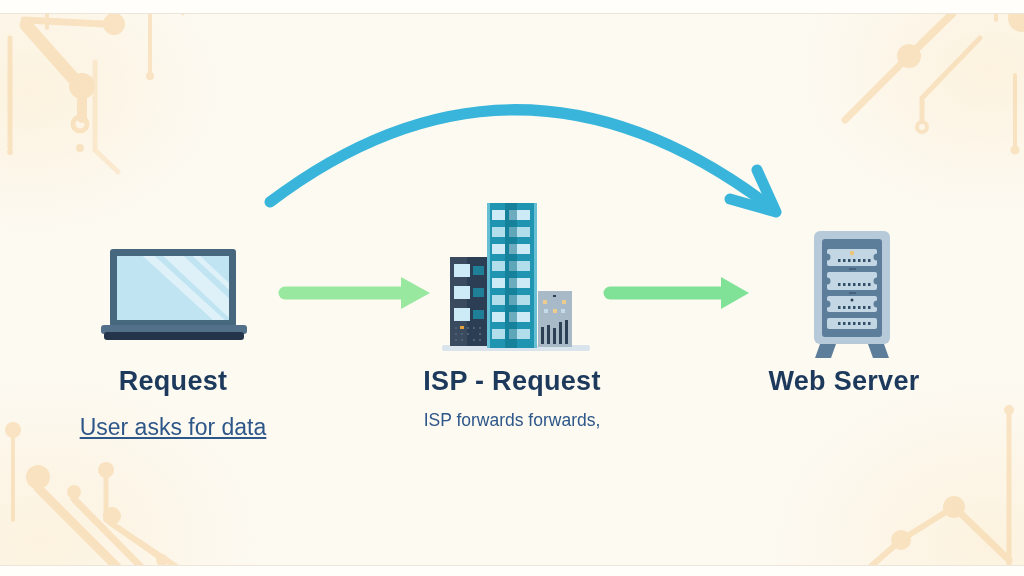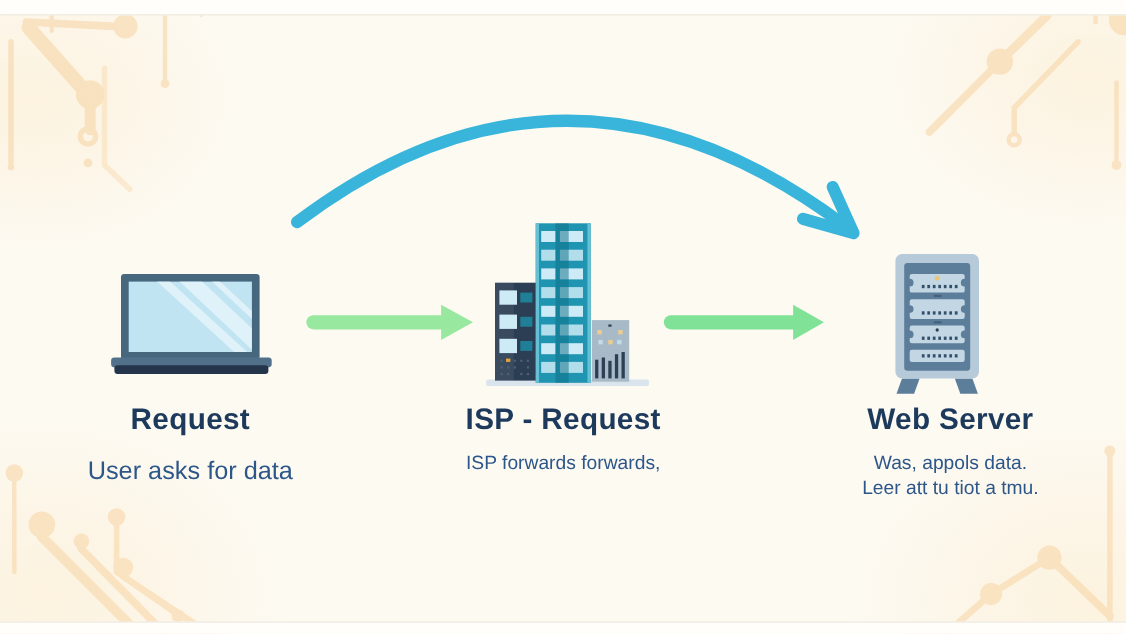--- a/index.html
+++ b/index.html
@@ -14,25 +14,25 @@
       var(--background, #FDFAF2);
   }
   .edge{position:absolute; left:0; width:100%; background:var(--edge-band,#FFFEFB);}
   .edge.top{top:0; height:13px; border-bottom:1px solid var(--edge-line,#ECE5D8);}
   .edge.bottom{bottom:0; height:10px; border-top:1px solid var(--edge-line,#ECE5D8);}
   svg.layer{position:absolute; left:0; top:0;}
   .decor{opacity:.55;}
   .lbl{position:absolute; width:280px; text-align:center;}
   .lbl .ttl{font-size:27px; font-weight:700; letter-spacing:.3px; color:var(--heading,#1D3A5C);}
   .lbl .subs{margin-top:12px;}
-  .lbl .sub-lg{font-size:23px; color:var(--body-text,#2D5689); margin-top:17px;}
+  .lbl .sub-lg{font-size:23px; color:var(--body-text,#2D5689); margin-top:17px;text-decoration:underline;}
   .lbl .sub-sm{font-size:17.5px; line-height:1.32; color:var(--body-text,#2D5689);}
   .lbl-request{left:33px;  top:366px;}
   .lbl-isp    {left:372px; top:366px;}
-  .lbl-web    {left:724px; top:366px;}
+  .lbl-web    {left:704px; top:366px;}
 </style>
 </head>
 <body>
 
 <div class="canvas">
 
   <svg class="layer decor" width="1024" height="576" viewBox="0 0 1024 576" aria-hidden="true">
 
     <g stroke="var(--circuit,#F6D3A2)" fill="none" stroke-linecap="round">
       <path d="M24 20 L104 24" stroke-width="7"></path>
@@ -272,19 +272,15 @@
 
   <div class="lbl lbl-isp">
     <div class="ttl">ISP - Request</div>
     <div class="subs">
       <div class="sub-sm">ISP forwards forwards,</div>
     </div>
   </div>
 
   <div class="lbl lbl-web">
     <div class="ttl">Web Server</div>
-    <div class="subs">
-      <div class="sub-sm">Was, appols data.</div>
-      <div class="sub-sm">Leer att tu tiot a tmu.</div>
-    </div>
   </div>
 
 </div>
 
 </body></html>

